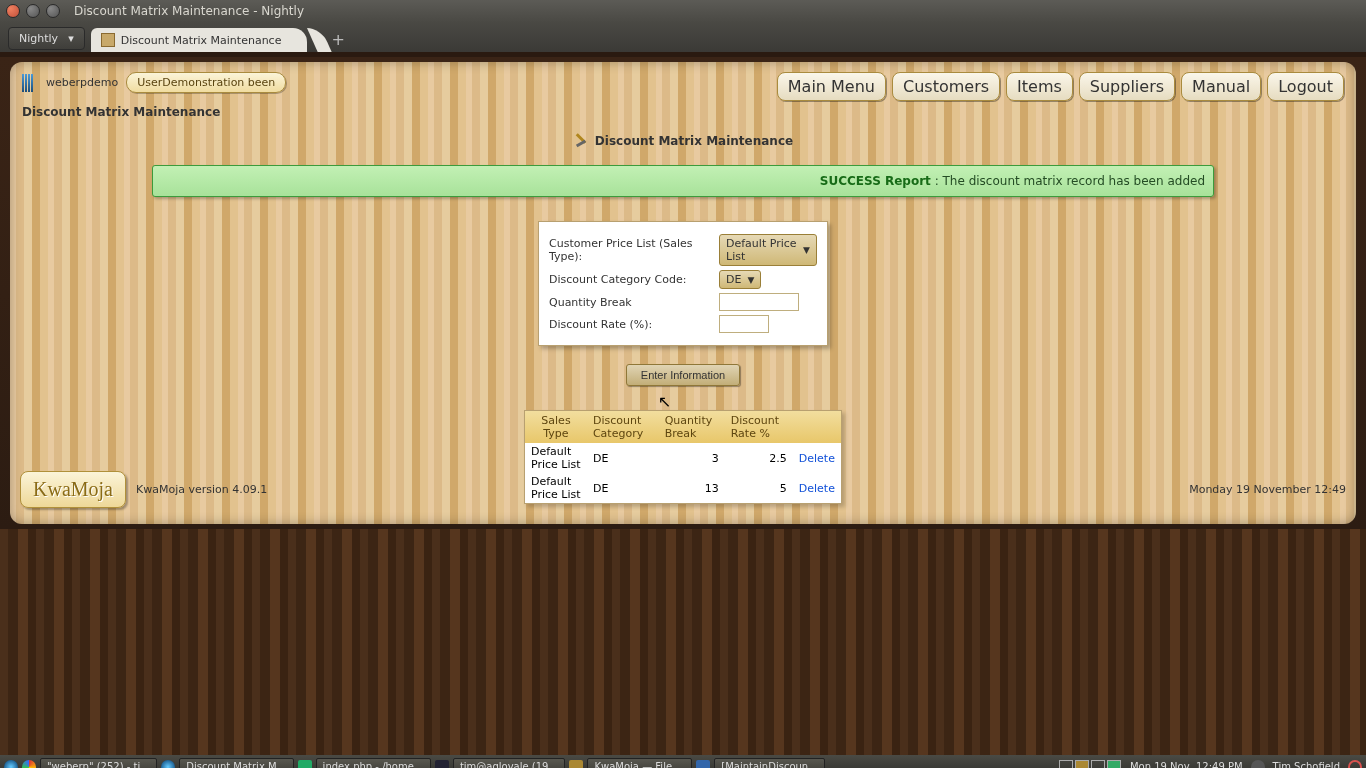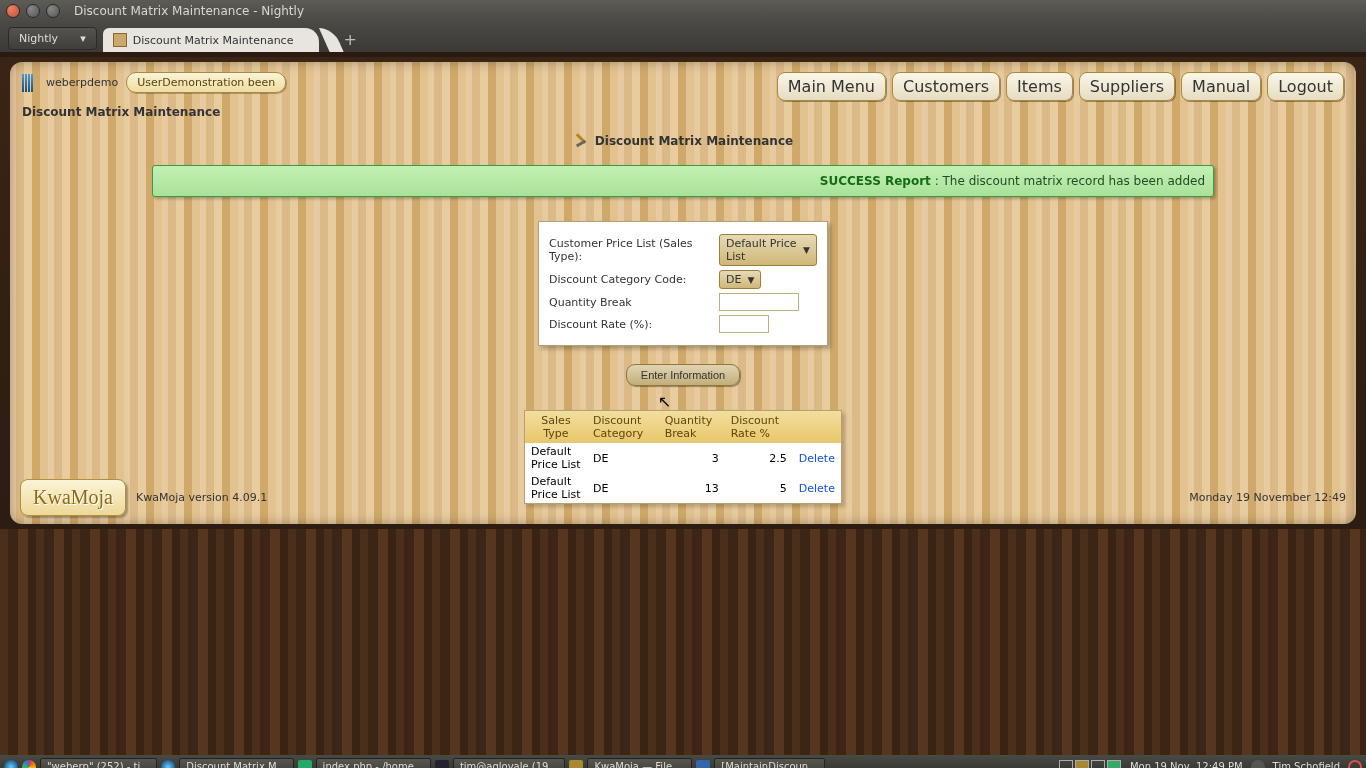--- a/index.html
+++ b/index.html
@@ -6,21 +6,21 @@
 html, body { width: 1366px; height: 768px; overflow: hidden; font-family: "DejaVu Sans", Verdana, Arial, sans-serif; font-size: 11px; }
 body { background: #3a2416; }
 
 
 .titlebar { height: 22px; background: linear-gradient(#5c5b56,#4a4944); display:flex; align-items:center; padding:0 6px; color:#d9d7cf; font-size:12px; }
 .wbtn { width:14px; height:14px; border-radius:50%; margin-right:6px; border:1px solid #2a2a2a; background:radial-gradient(circle at 30% 30%, #888, #555); }
 .wbtn.close{ background:radial-gradient(circle at 30% 30%, #f08060, #c0503a); }
 
 
 .tabstrip { height: 30px; background: linear-gradient(#4a4944,#3b3a36); display:flex; align-items:flex-end; padding-left:8px; padding-top:2px; }
-.nightlybtn { background: linear-gradient(#54534e,#3f3e3a); color:#ddd; border:1px solid #2a2a2a; border-radius:4px; padding:4px 10px; margin:0 6px 2px 0; font-size:11px; display:flex; align-items:center; gap:22px; }
+.nightlybtn { background: linear-gradient(#54534e,#3f3e3a); color:#ddd; border:1px solid #2a2a2a; border-radius:4px; padding:4px 10px; margin:0 6px 2px 0; font-size:11px; display:flex; align-items:center; gap:10px; }
 .tab { background:#e7e5de; border-radius:6px 14px 0 0; padding:5px 26px 5px 10px; color:#333; position:relative; display:flex; align-items:center; gap:6px; font-size:11px; margin-bottom:0; }
 .tab::after{ content:""; position:absolute; top:0; right:-14px; width:14px; height:100%; background:#e7e5de; border-radius:0 14px 0 0; transform:skewX(24deg); transform-origin:top left; }
 .tabicon { width:14px;height:14px;background:#c8a96a;border:1px solid #8a6a30; }
 .newtab { color:#bbb; font-size:16px; margin-left:24px; margin-bottom:3px; }
 
 
 .darkpad { height:5px; background:#2a1a10; }
 
 
 .app-wrap { background: linear-gradient(#3a2416,#2c1c12); padding:5px; }
@@ -47,31 +47,31 @@
 .successbox { margin:0 140px 24px; background:linear-gradient(#c2f0b4,#a8e29a); border:1px solid #3c9b3c; border-radius:3px; text-align:right; padding:8px; font-size:12px; color:#244c24; box-shadow:2px 2px 3px rgba(0,0,0,.25); }
 .successbox b { color:#176b17; }
 
 .formcard { width:290px; margin:0 auto; background:#fff; border:1px solid #b8a070; box-shadow:3px 3px 4px rgba(0,0,0,.25); padding:8px 10px; }
 .formrow { display:flex; align-items:center; margin:4px 0; }
 .formrow label { width:170px; font-size:11px; color:#333; }
 .sel { background:linear-gradient(#e6d9b6,#cfb876); border:1px solid #9a7f38; border-radius:3px; padding:2px 6px; font-size:11px; display:flex; align-items:center; gap:6px; color:#333; }
 .sel .arrow{ font-size:9px; }
 .txt { border:1px solid #bfae7e; height:18px; padding:1px 3px; font-size:11px; background:#fff; }
 
-.enterbtn { display:block; margin:18px auto 0; background:linear-gradient(#e0d4b4,#c2ae78); border:1px solid #8f7738; border-radius:9px; padding:4px 14px; font-size:11px; color:#333; box-shadow:1px 1px 1px rgba(0,0,0,.35); cursor:pointer; }
+.enterbtn { display:block; margin:18px auto 0; background:linear-gradient(#e0d4b4,#c2ae78); border:1px solid #8f7738; border-radius:3px; padding:4px 14px; font-size:11px; color:#333; box-shadow:1px 1px 1px rgba(0,0,0,.35); cursor:pointer; }
 .cursor { position:absolute; left:648px; top:330px; pointer-events:none; font-size:16px; color:#000; }
 
 .tablecard { width:318px; margin:24px auto 0; background:#fff; border:1px solid #b8a070; box-shadow:3px 3px 4px rgba(0,0,0,.2); }
 .tablecard table{ border-collapse:collapse; width:100%; font-size:11px; }
 .tablecard th{ background:linear-gradient(#f2de9e,#e8c76a); color:#5e4610; padding:3px 6px; font-weight:normal; text-align:left; }
 .tablecard td{ padding:2px 6px; text-align:left; }
 .tablecard td.num{ text-align:right; }
 .tablecard a{ color:#1050d8; text-decoration:none; }
 
-.footer { position:absolute; left:10px; right:10px; bottom:8px; display:flex; align-items:center; justify-content:space-between; font-size:11px; color:#333; }
+.footer { position:absolute; left:10px; right:10px; bottom:16px; display:flex; align-items:center; justify-content:space-between; font-size:11px; color:#333; }
 .km-logo { background:linear-gradient(#fbf4d8,#eed898); border:1px solid #b0903a; border-radius:8px; padding:6px 12px; font-family: "Comic Sans MS", cursive; font-size:20px; color:#8a6b16; text-shadow:1px 1px 0 #fff; box-shadow:2px 2px 2px rgba(0,0,0,.3); }
 
 .desk-fill { background:
   repeating-linear-gradient(90deg, #4a2f1b 0 8px, #3c2514 8px 18px, #56361e 18px 28px, #3a2312 28px 36px);
   height:226px; }
 
 
 .panel { height:23px; background:linear-gradient(#4a4a44,#2e2e2a); display:flex; align-items:center; justify-content:space-between; color:#ddd; font-size:10px; padding:0 4px; }
 .panel-left{ display:flex; align-items:center; gap:4px; overflow:hidden; }
 .pbtn { background:linear-gradient(#58574f,#3c3b36); border:1px solid #222; border-radius:2px; padding:2px 6px; display:flex; align-items:center; gap:4px; white-space:nowrap; }

